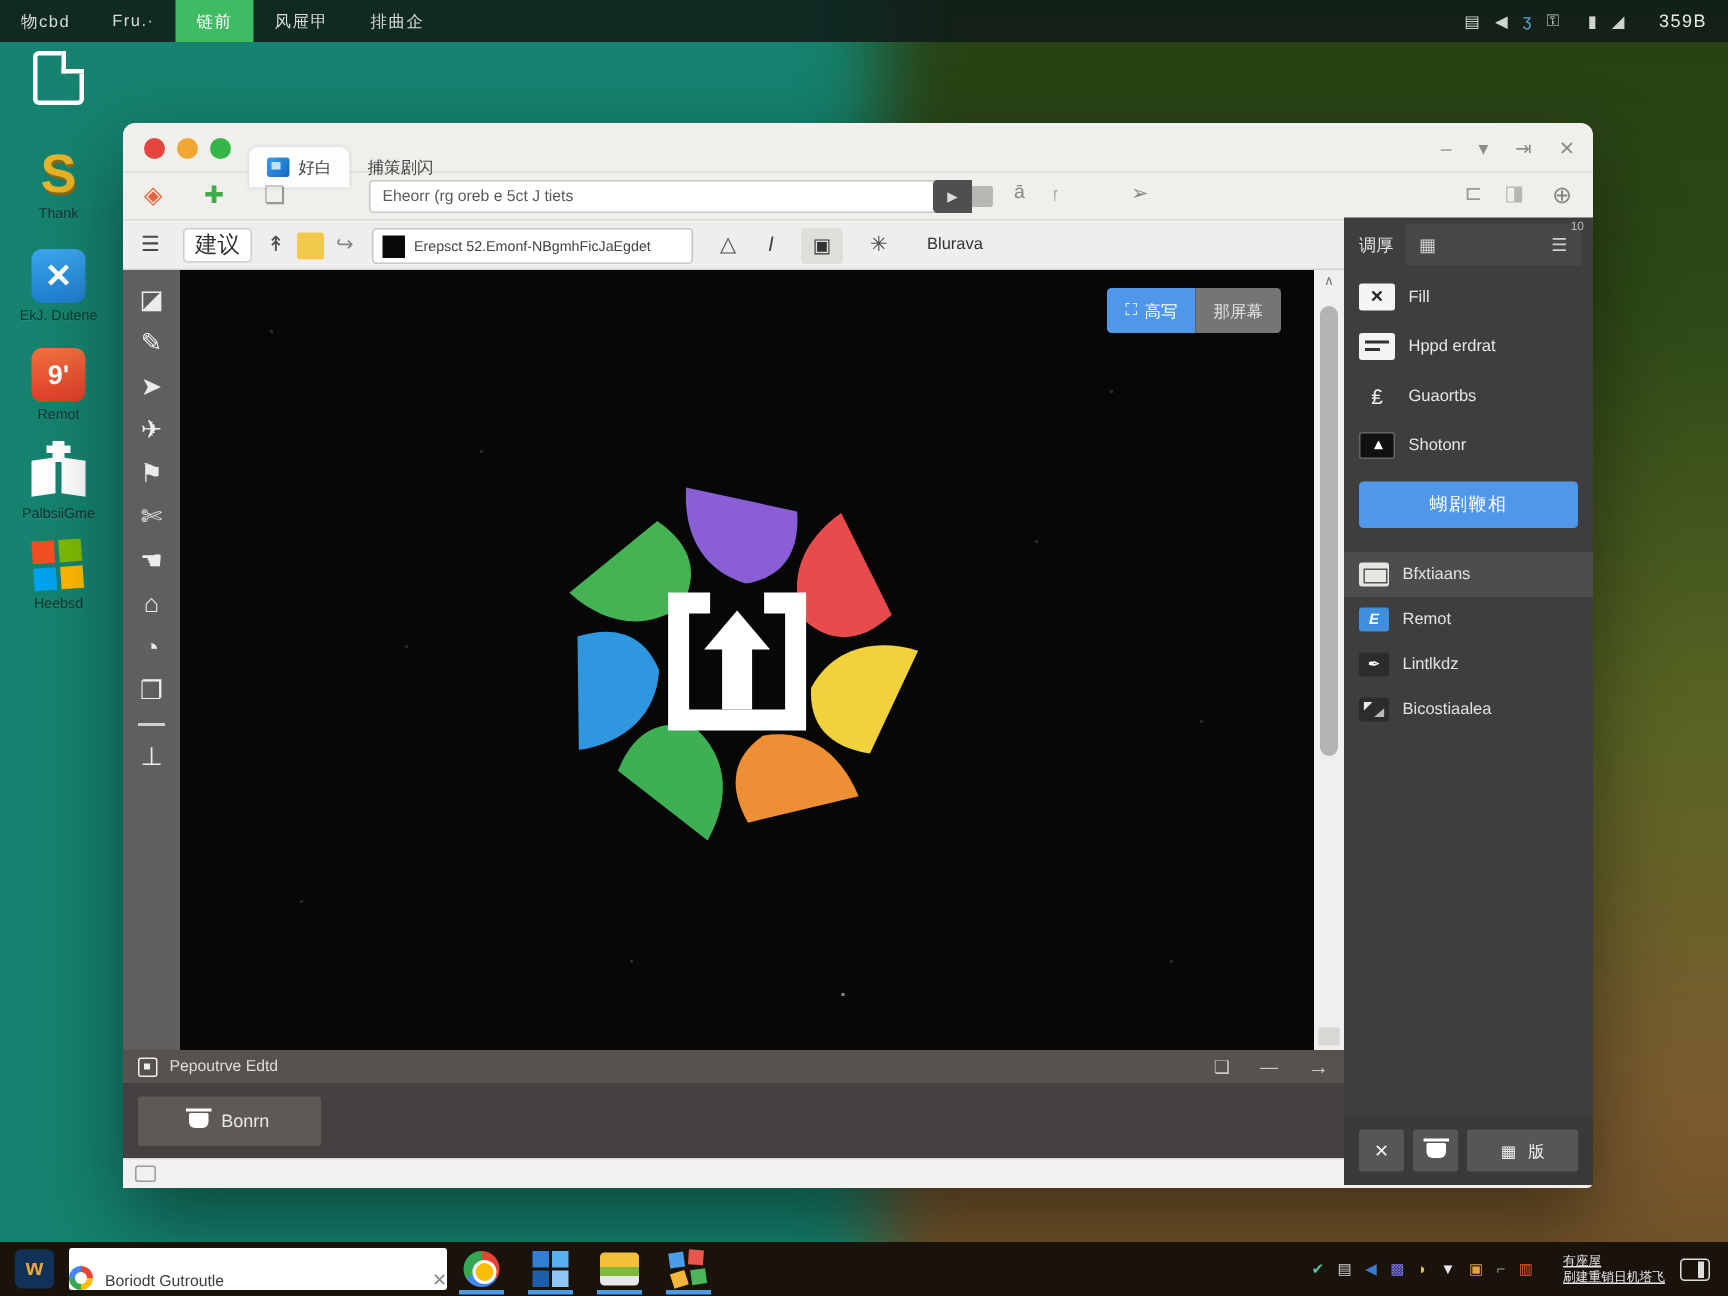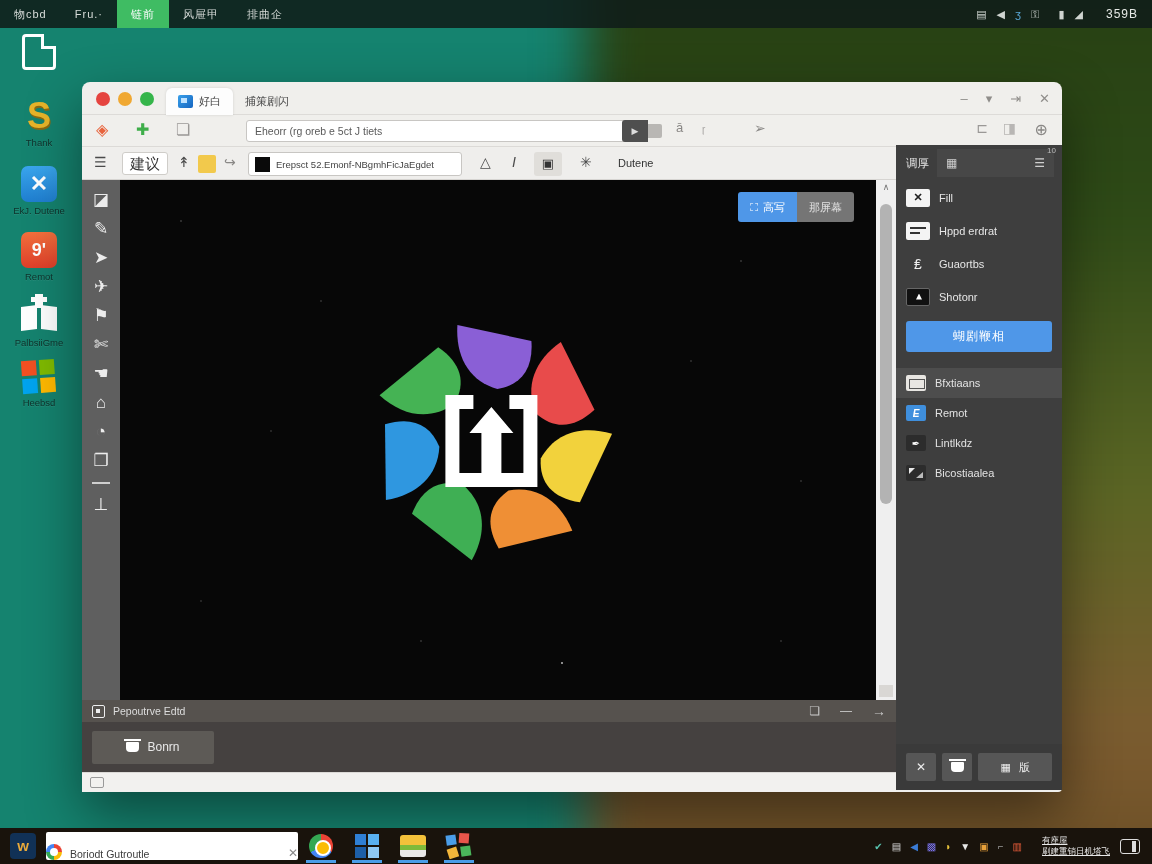--- a/index.html
+++ b/index.html
@@ -41,21 +41,21 @@
     grid-template-rows:15px 15px; gap:3px; transform:rotate(-4deg); }
   .ic-win i:nth-child(1){background:#f25022;} .ic-win i:nth-child(2){background:#7fba00;}
   .ic-win i:nth-child(3){background:#00a4ef;} .ic-win i:nth-child(4){background:#ffb900;}
 
   
   .window { position:absolute; left:82px; top:82px; width:980px; height:710px;
     background:#f0efec; border-radius:8px 8px 4px 4px; box-shadow:0 22px 55px rgba(0,0,0,.45); z-index:20; }
   .titlebar { height:33px; position:relative; border-bottom:1px solid #dddbd8; }
   .light { position:absolute; top:10px; width:14px; height:14px; border-radius:50%; }
   .l-red{left:14px;background:#e5443f;} .l-yel{left:36px;background:#f0a832;} .l-grn{left:58px;background:#35b54a;}
-  .tabs{ position:absolute; left:84px; top:6px; display:flex; height:27px; }
+  .tabs{ position:absolute; left:84px; top:16px; display:flex; height:27px; }
   .tab{ display:flex; align-items:center; gap:6px; padding:0 12px; font-size:11px; color:#444;
     border-radius:6px 6px 0 0; }
   .tab.active{ background:#fdfdfd; box-shadow:0 0 3px rgba(0,0,0,.12); }
   .tab .tico{ width:15px; height:13px; background:linear-gradient(135deg,#39a0ea,#1565c0); border-radius:2px;
     position:relative;}
   .tab .tico:after{content:"";position:absolute;left:3px;top:3px;width:6px;height:5px;background:#bfe2ff;}
   .winctl{ position:absolute; right:12px; top:0; height:33px; display:flex; align-items:center; gap:18px;
     color:#8f8d8a; font-size:13px; }
 
   .toolbar1{ height:32px; position:relative; border-bottom:1px solid #dcdad7; }
@@ -293,21 +293,21 @@
       <span class="swatch-y"></span>
       <span class="tb2-ico" style="left:142px;color:#8a8886">↪</span>
       <div class="field">
         <span class="blk"></span>
         <span>Erepsct 52.Emonf-NBgmhFicJaEgdet</span>
       </div>
       <span class="tb2-ico" style="left:398px">△</span>
       <span class="tb2-ico" style="left:430px;font-style:italic">I</span>
       <span class="imgbtn">▣</span>
       <span class="tb2-ico" style="left:498px">✳</span>
-      <span class="tb2-label">Dutene</span>
+      <span class="tb2-label">Blurava</span>
     </div>
 
     <div class="workrow">
       <div class="toolcol">
         <span class="t">◪</span>
         <span class="t">✎</span>
         <span class="t">➤</span>
         <span class="t">✈</span>
         <span class="t">⚑</span>
         <span class="t">✄</span>

